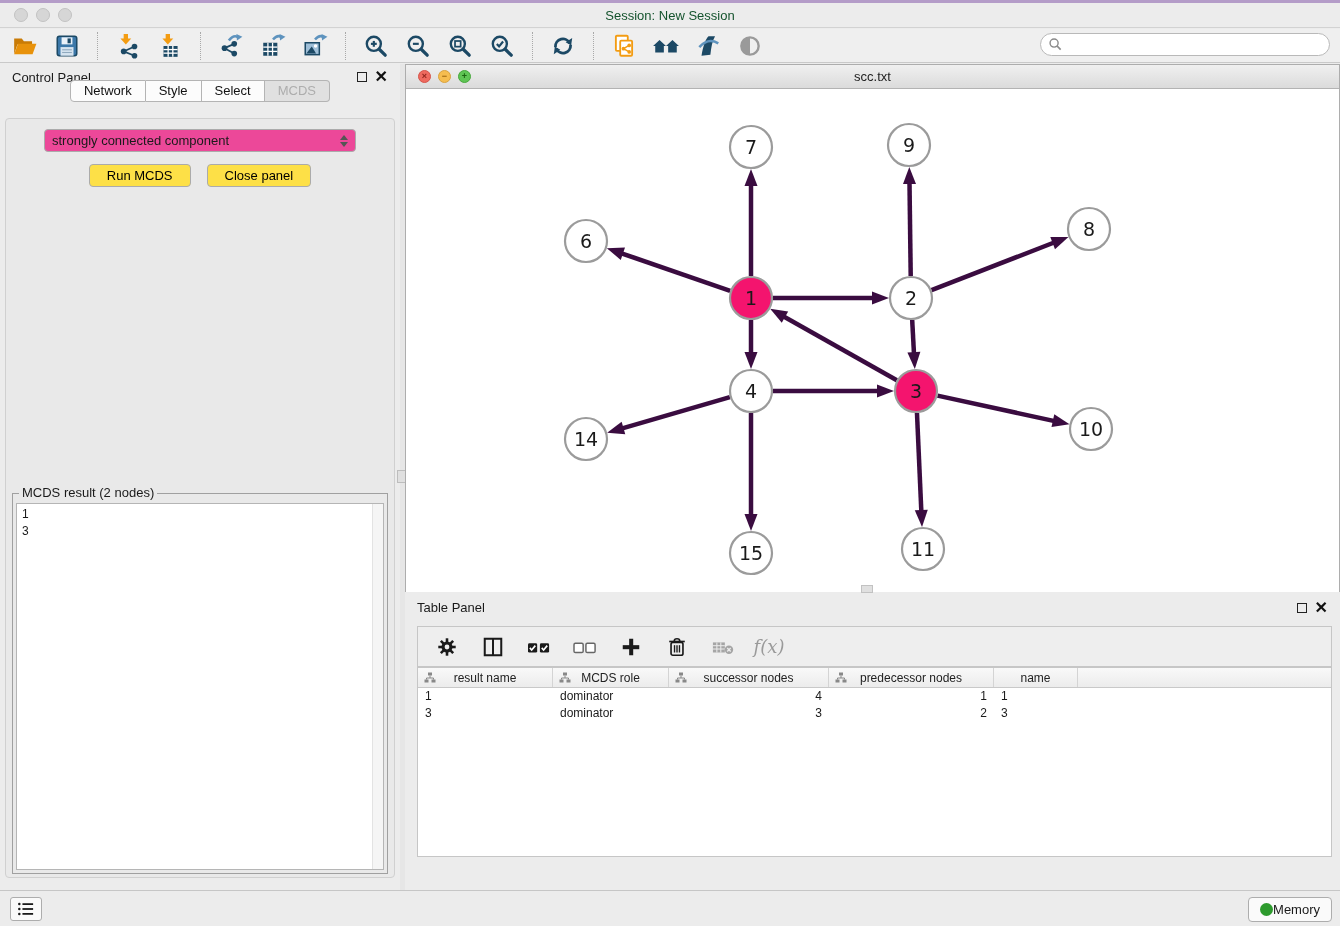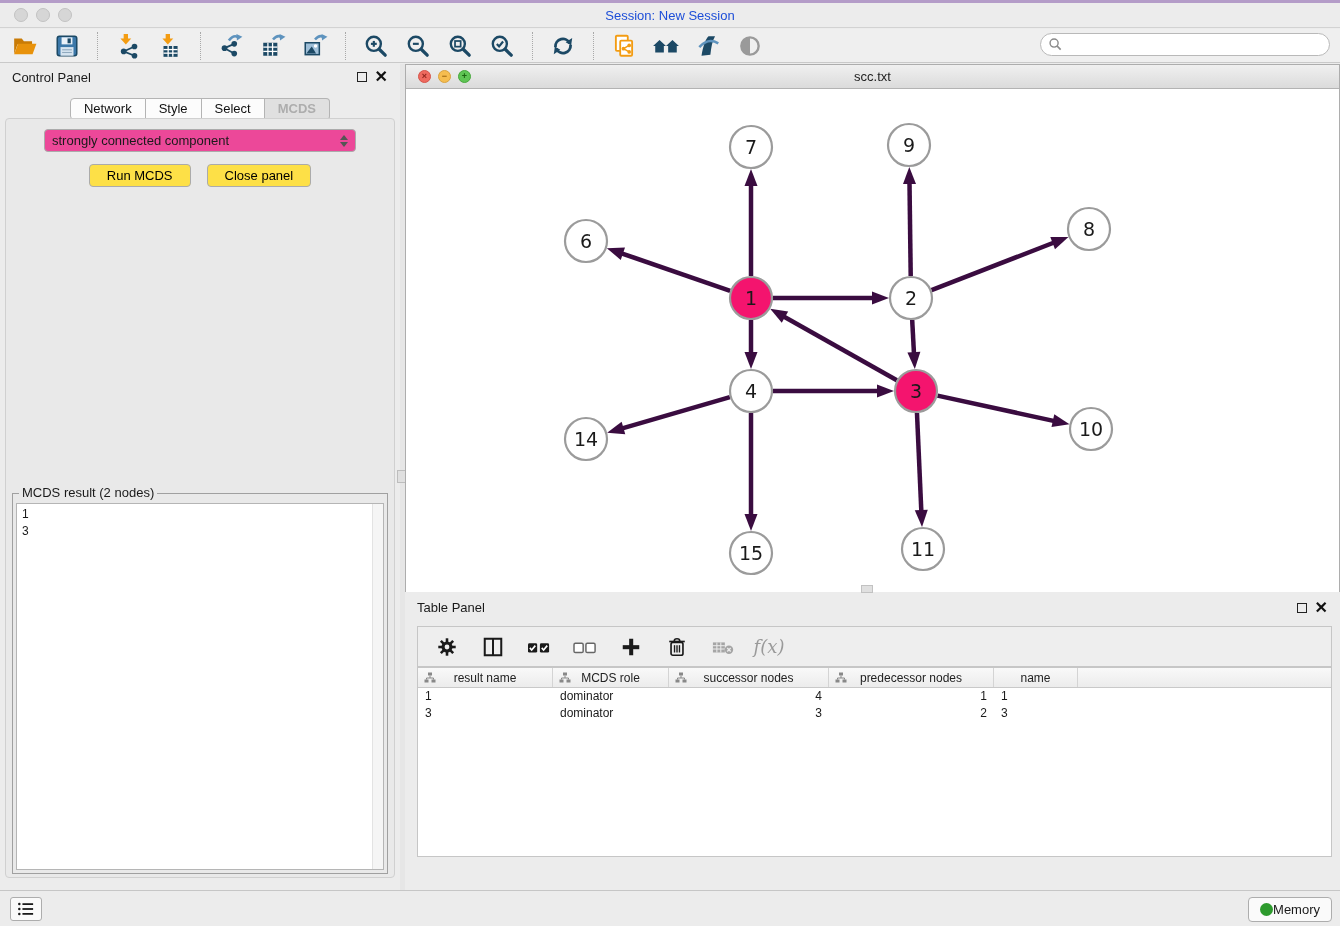--- a/index.html
+++ b/index.html
@@ -6,43 +6,43 @@
   *{box-sizing:border-box;}
   .app{position:relative;width:1340px;height:926px;background:#ECECEC;
        font-family:"Liberation Sans",sans-serif;overflow:hidden;color:#1a1a1a;}
 
   
   .top-strip{position:absolute;top:0;left:0;right:0;height:3px;background:#B49CC8;}
   .titlebar{position:absolute;top:3px;left:0;right:0;height:25px;background:#ECECEC;
             border-bottom:1px solid #D2D2D2;display:flex;align-items:center;}
   .tl-dots{display:flex;gap:8px;margin-left:14px;}
   .tl-dot{width:14px;height:14px;border-radius:50%;background:#D6D6D6;border:1px solid #C2C2C2;}
-  .win-title{position:absolute;left:0;right:0;text-align:center;font-size:13px;color:#1d4ed8;}
+  .win-title{position:absolute;left:0;right:0;text-align:center;font-size:13px;color:#14532d;}
 
   .toolbar{position:absolute;top:29px;left:0;right:0;height:34px;background:#EFEFEF;
            border-bottom:1px solid #C9C9C9;display:flex;align-items:center;padding-left:4px;}
   .icon-btn{width:42px;height:30px;display:flex;align-items:center;justify-content:center;flex:0 0 auto;}
   .tb-sep{width:0;height:28px;border-left:1px dotted #A9A9A9;margin:0 9px;flex:0 0 auto;}
   .search-field{position:absolute;right:10px;top:4px;width:290px;height:23px;border:1px solid #B9B9B9;
                 border-radius:12px;background:#fff;display:flex;align-items:center;padding-left:7px;}
   .search-field input{border:none;outline:none;background:transparent;font-size:12px;width:240px;
                       font-family:"Liberation Sans",sans-serif;}
 
   
   .control-panel{position:absolute;left:0;top:64px;width:400px;height:826px;}
   .cp-titlebar{height:26px;display:flex;align-items:center;padding:0 12px;font-size:13px;}
   .panel-wctl{margin-left:auto;display:flex;align-items:center;gap:8px;}
   .float-icon{width:10px;height:10px;border:1.5px solid #222;display:inline-block;}
   .close-icon{font-size:16px;font-weight:bold;color:#111;line-height:10px;}
-  .cp-tabs{position:absolute;top:34px;left:0;right:0;display:flex;justify-content:center;align-items:center;}
+  .cp-tabs{position:absolute;top:16px;left:0;right:0;display:flex;justify-content:center;align-items:center;}
   .seg{display:flex;}
   .seg .tab{background:#FCFCFC;border:1px solid #B4B4B4;border-left:none;padding:2px 13px;
             font-size:13px;color:#111;line-height:16px;cursor:default;}
   .seg .tab:first-child{border-left:1px solid #B4B4B4;border-radius:4px 0 0 4px;}
-  .seg .tab:last-child{border-radius:0 4px 4px 0;font-weight:bold;}
+  .seg .tab:last-child{border-radius:0 4px 4px 0;}
   .seg .tab.active{background:#E0E0E0;color:#ADADAD;}
   .cp-body{position:absolute;left:5px;right:5px;top:54px;bottom:12px;background:#E9E9E9;
            border:1px solid #D0D0D0;border-radius:4px;}
   .opt-label{margin-top:20px;text-align:center;font-size:13px;}
   .dropdown{margin:10px auto 3px;width:312px;height:23px;background:#ec4899;border:1px solid #ABABAB;
             border-radius:4px;display:flex;align-items:center;padding:0 7px;font-size:13px;}
   .spinner{margin-left:auto;display:flex;flex-direction:column;gap:2px;align-items:center;}
   .spin-up{width:0;height:0;border-left:4px solid transparent;border-right:4px solid transparent;
            border-bottom:5px solid #555;}
   .spin-dn{width:0;height:0;border-left:4px solid transparent;border-right:4px solid transparent;

